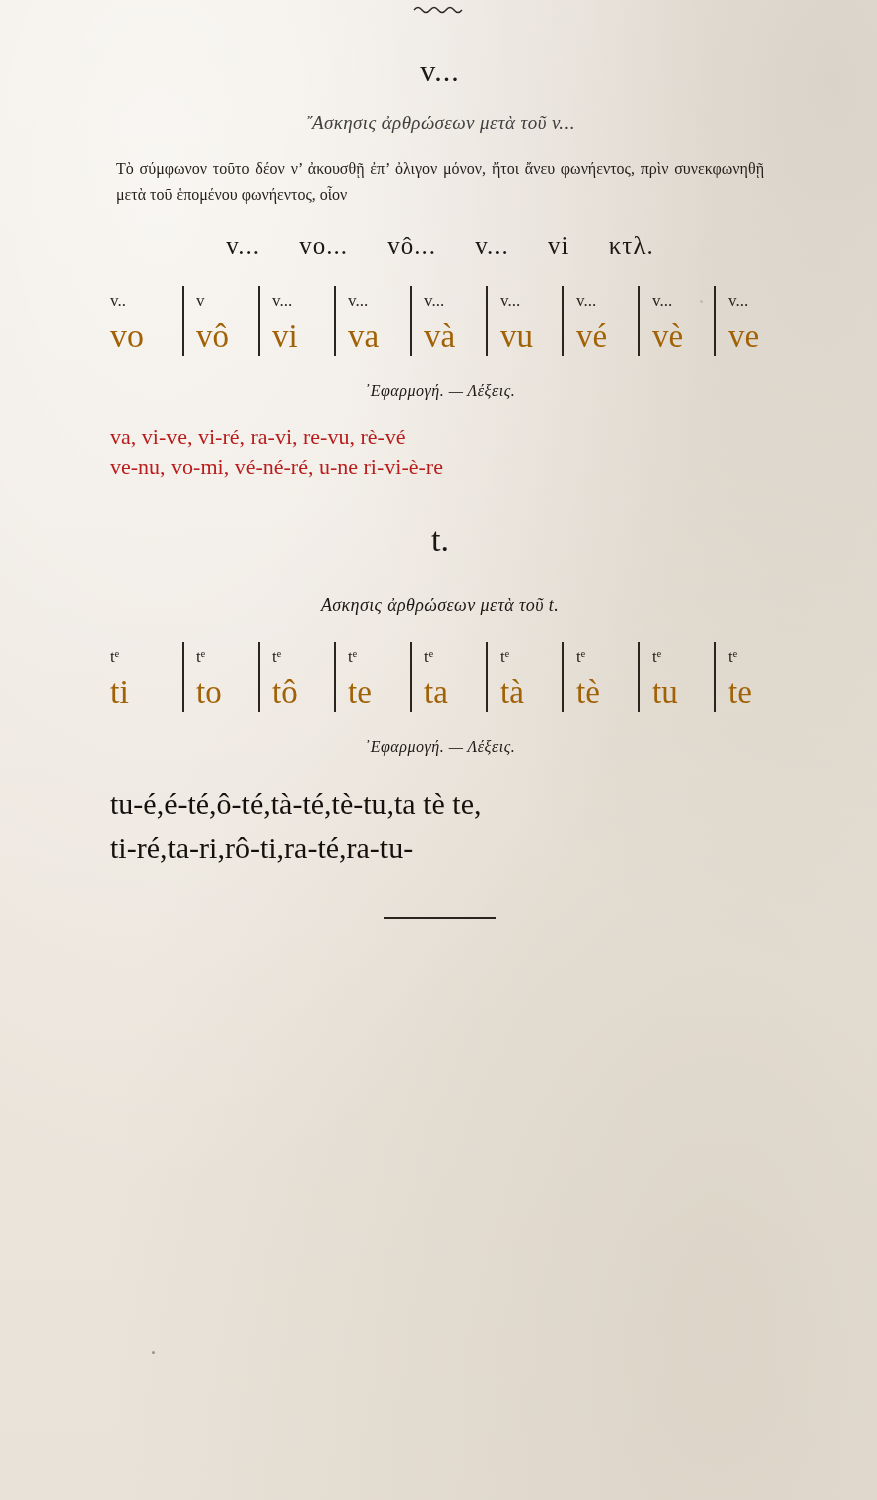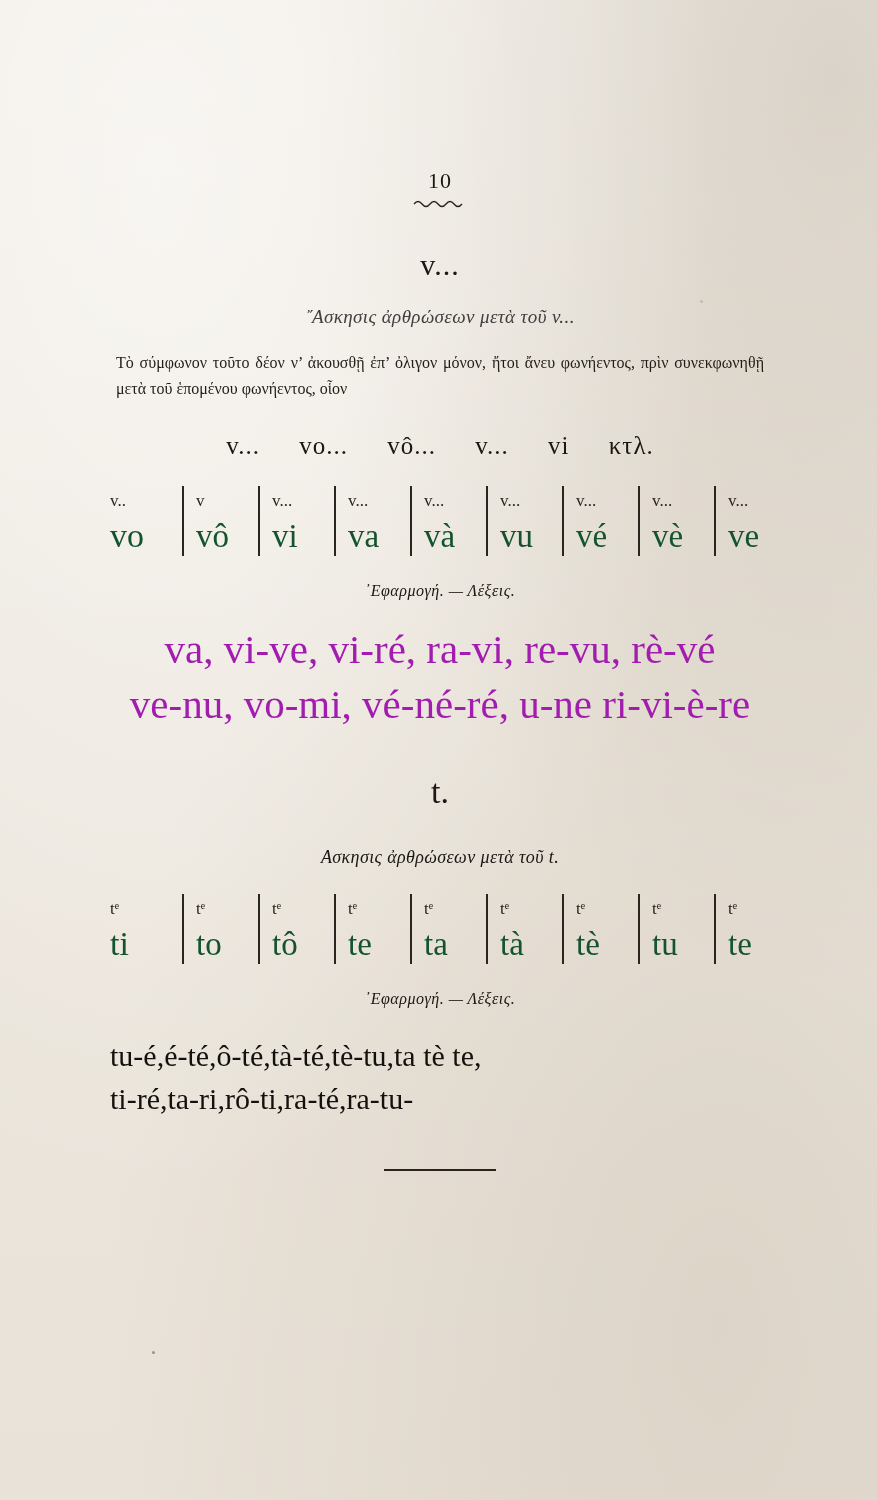--- a/index.html
+++ b/index.html
@@ -70,21 +70,21 @@
   .greek-para {
     margin-top: 22px;
     font-size: 16px;
     line-height: 1.62;
     text-align: justify;
     color: #221d19;
     padding: 0 6px;
   }
 
   .syll-line {
-    margin-top: 30px;
+    margin-top: 24px;
     text-align: center;
     font-size: 25px;
     letter-spacing: 1px;
   }
   .syll-line span { margin: 0 16px; }
 
   
   .cons-table {
     margin-top: 26px;
     display: flex;
@@ -104,38 +104,37 @@
   }
   .cons-sup {
     font-size: 17px;
     height: 30px;
     line-height: 30px;
     color: #2a241f;
   }
   .cons-main {
     font-size: 33px;
     line-height: 40px;
-    color: #14532d;
+    color: #a16207;
   }
   .cons-cell.first .cons-main { font-size: 34px; }
 
   .applic {
     text-align: center;
     font-size: 16px;
     font-style: italic;
     margin-top: 26px;
     letter-spacing: 0.5px;
   }
 
   .words {
     margin-top: 22px;
-    font-size: 41px;
+    font-size: 22px;
     line-height: 1.35;
-    text-align: center;
-    color: #a21caf;
+    color: #b91c1c;
   }
   .words .wline { display: block; white-space: nowrap; }
 
   .big-letter {
     text-align: center;
     font-size: 34px;
     margin-top: 40px;
   }
 
   .greek-head2 {
@@ -173,21 +172,20 @@
   }
 </style>
 </head>
 <body>
 
 <div class="paper"></div>
 
 <div class="page">
   <div class="content">
 
-    <div class="folio">10</div>
     <div class="folio-rule">
       <svg width="56" height="10" viewBox="0 0 56 10">
         <path d="M2 6 q4 -5 8 0 q4 5 8 0 q4 -5 8 0 q4 5 8 0 q4 -5 8 0 q4 5 8 0" fill="none" stroke="#2a241f" stroke-width="1.4"></path>
       </svg>
     </div>
 
     <div class="section-letter">v...</div>
 
     <div class="greek-head">῎Ασκησις ἀρθρώσεων μετὰ τοῦ  v...</div>
 

